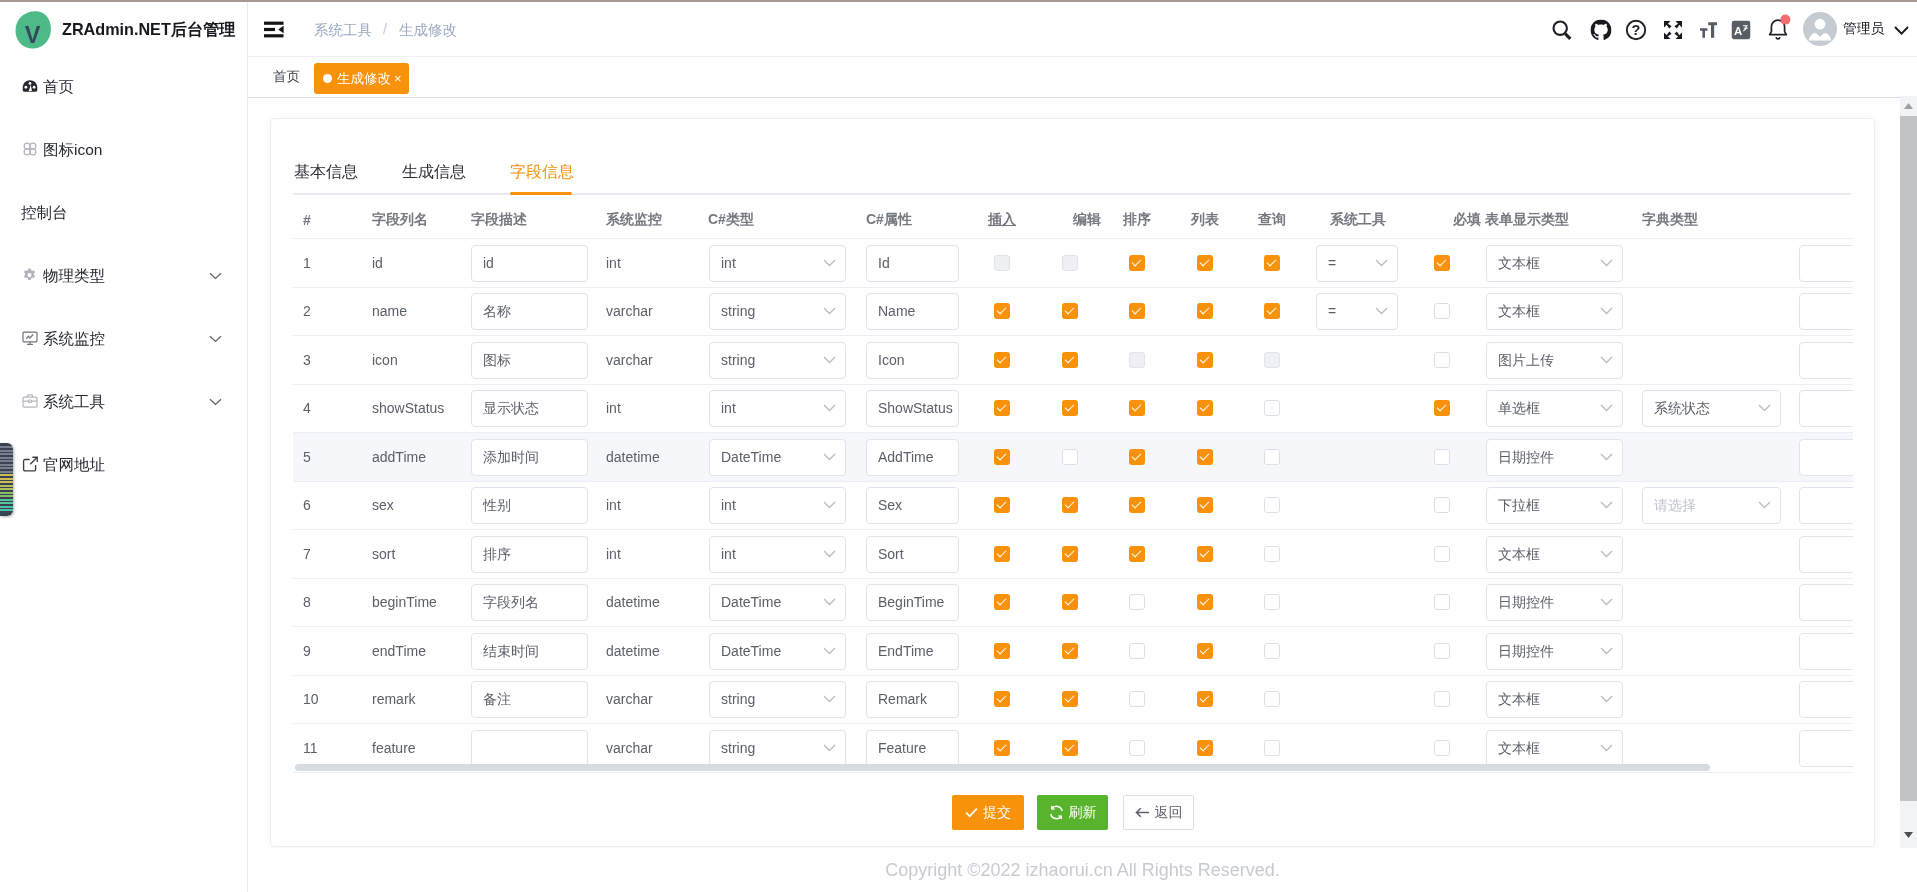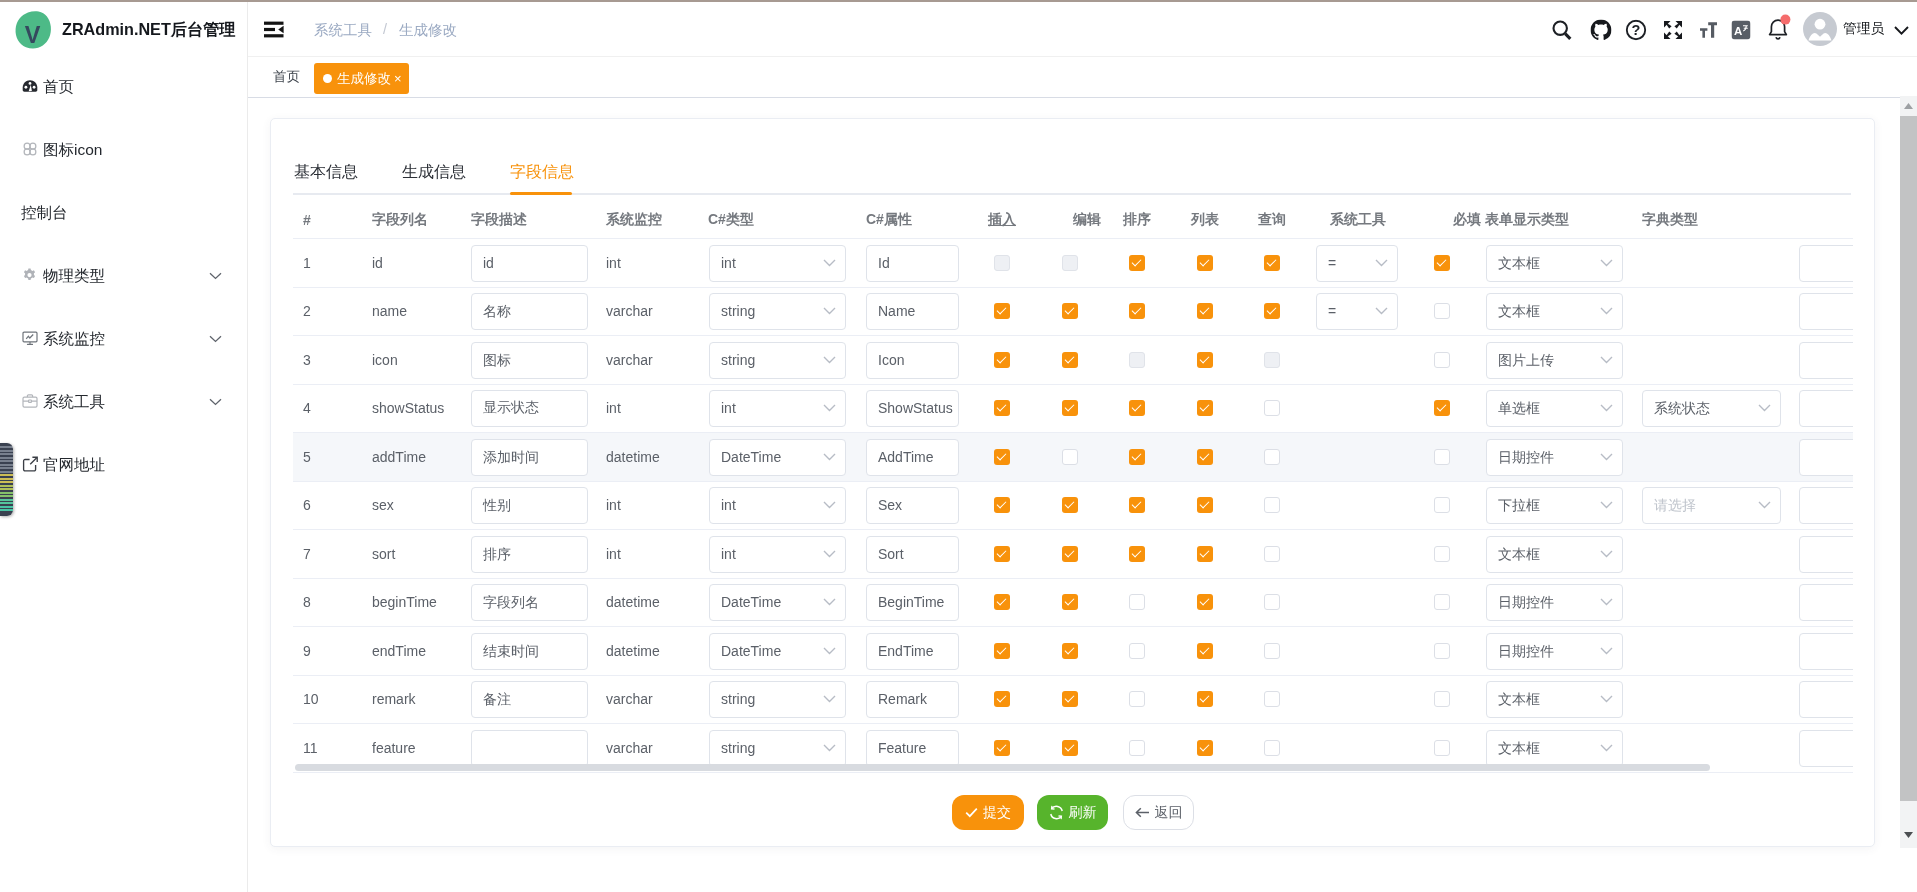--- a/index.html
+++ b/index.html
@@ -50,21 +50,21 @@
 .sel.ph { color:#bfc4cc; }
 .cb { position:absolute; top:50%; width:16px; height:16px; transform:translate(-50%,-50%); border-radius:3px; }
 .cb.c { background:#f8920b; }
 .cb.c::after { content:""; position:absolute; left:5px; top:2px; width:4px; height:8px;
   border:solid #fff; border-width:0 1.6px 1.6px 0; transform:rotate(45deg); }
 .cb.u { background:#fff; border:1px solid #dcdfe6; }
 .cb.d { background:#eef0f4; border:1px solid #e0e3e9; }
 
 #hscroll { left:24px; top:645px; width:1415px; height:7px; background:#d8dbe0; border-radius:4px; }
 
-.btn { position:absolute; top:676px; height:35px; border-radius:12px; font-size:14px; color:#fff;
+.btn { position:absolute; top:676px; height:35px; border-radius:2px; font-size:14px; color:#fff;
   display:flex; align-items:center; justify-content:center; gap:5px; }
 
 #vscroll { left:1900px; top:96px; width:17px; height:752px; background:#f2f3f4; }
 #vthumb { position:absolute; left:0; top:20px; width:17px; height:685px; background:#c2c3c4; }
 
 #footer { left:248px; top:848px; width:1652px; height:44px; background:#fff; }
 #copy { position:absolute; left:0; top:12px; width:1669px; text-align:center; font-size:18px; color:#c7cbd1; }
 svg { display:block; }
 </style>
 </head>
@@ -334,21 +334,21 @@
 <span class="cb d" style="left:979px;"></span>
 <span class="cb u" style="left:1149px;"></span>
 <span class="sel" style="left:1193px;width:137px;">图片上传<svg class="chev" width="13" height="8" viewBox="0 0 13 8" fill="none" stroke="#b7bcc5" stroke-width="1.4">
                 <path d="M1 1 L6.5 6.4 L12 1"></path>
               </svg></span>
 <span class="inp" style="left:1506px;width:80px;"></span>
 </div>
 <div class="trow" style="top:189.5px;">
 <span class="tcell" style="left:10px;">4</span>
 <span class="tcell" style="left:79px;">showStatus</span>
-<span class="inp" style="left:178px;width:117px;font-family:Liberation Mono, monospace;">显示状态</span>
+<span class="inp" style="left:178px;width:117px;">显示状态</span>
 <span class="tcell" style="left:313px;">int</span>
 <span class="sel" style="left:416px;width:137px;">int<svg class="chev" width="13" height="8" viewBox="0 0 13 8" fill="none" stroke="#b7bcc5" stroke-width="1.4">
                 <path d="M1 1 L6.5 6.4 L12 1"></path>
               </svg></span>
 <span class="inp" style="left:573px;width:93px;">ShowStatus</span>
 <span class="cb c" style="left:709px;"></span>
 <span class="cb c" style="left:777px;"></span>
 <span class="cb c" style="left:844px;"></span>
 <span class="cb c" style="left:912px;"></span>
 <span class="cb u" style="left:979px;"></span>
@@ -530,12 +530,15 @@
     </div>
 <div id="vscroll" class="abs">
 <svg class="abs" style="left:4px;top:7px;" width="9" height="6" viewBox="0 0 9 6">
         <path d="M4.5 0 L9 6 L0 6 Z" fill="#9da0a3"></path>
       </svg>
 <div id="vthumb"></div>
 <svg class="abs" style="left:4px;top:736px;" width="9" height="6" viewBox="0 0 9 6">
         <path d="M0 0 L9 0 L4.5 6 Z" fill="#4c4f52"></path>
       </svg>
 </div>
+<div id="footer" class="abs">
+      <div id="copy">Copyright ©2022 izhaorui.cn All Rights Reserved.</div>
+    </div>
 </div>
 </body></html>

